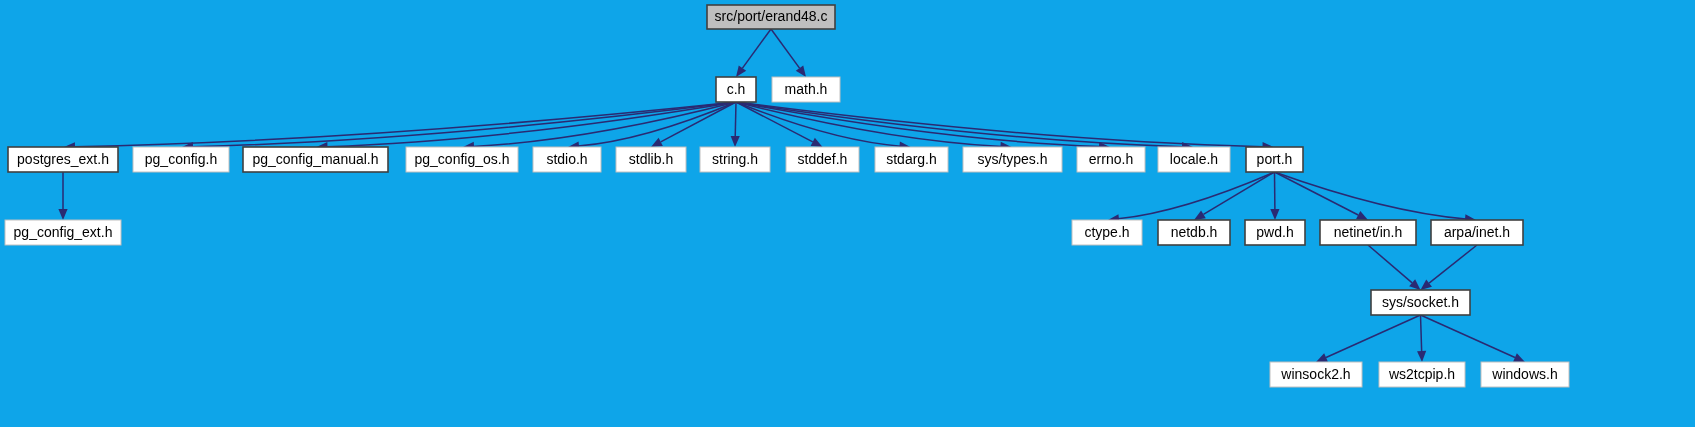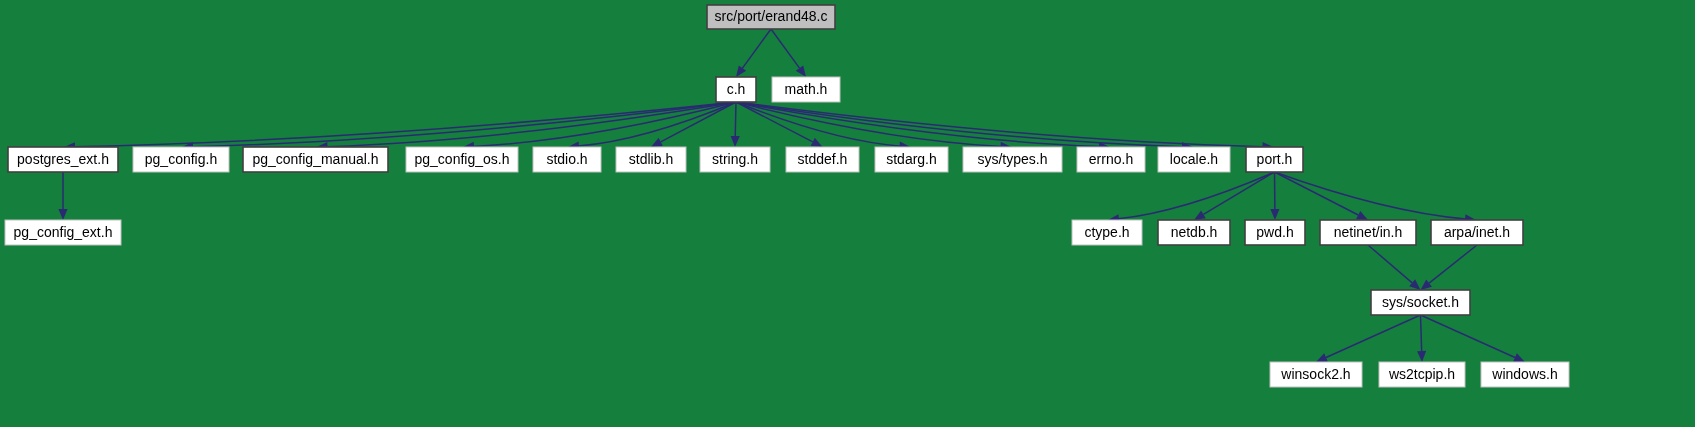--- a/index.html
+++ b/index.html
@@ -4,21 +4,21 @@
 <style>
   html, body {
     margin: 0;
     padding: 0;
     background: #ffffff;
   }
   #graph-root {
     position: relative;
     width: 1695px;
     height: 427px;
-    background: #15803d;
+    background: #0ea5e9;
     font-family: "Liberation Sans", sans-serif;
     overflow: hidden;
   }
   #graph-svg {
     position: absolute;
     left: 0;
     top: 0;
     width: 1695px;
     height: 427px;
     display: block;

